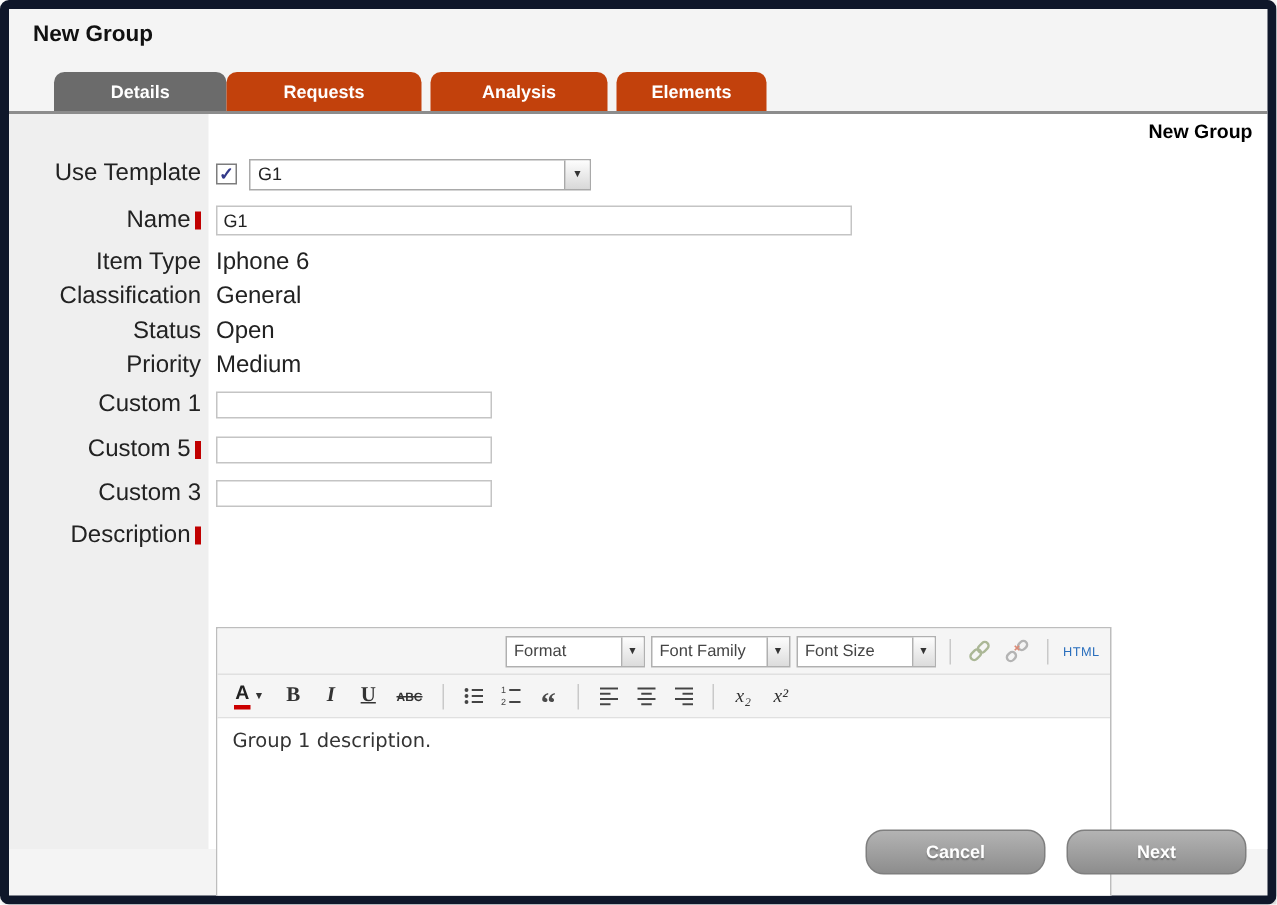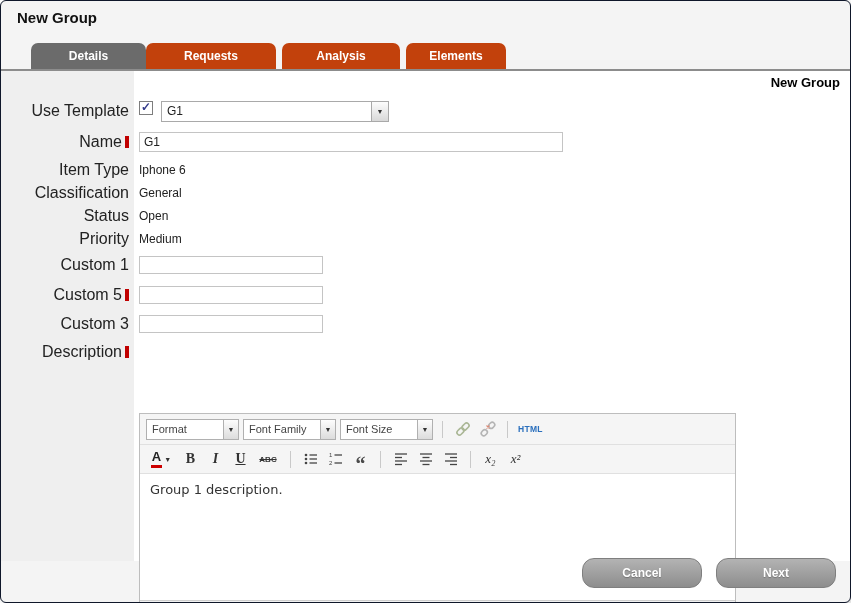--- a/index.html
+++ b/index.html
@@ -1,21 +1,21 @@
 <!DOCTYPE html>
 <html><head>
 <meta charset="utf-8">
 <style>
   * { margin:0; padding:0; box-sizing:border-box; }
   html,body { background:#ffffff; font-family:"Liberation Sans", sans-serif; }
 
   .window {
     position:relative; width:851px; height:603px;
     background:#f4f4f4;
-    border:1px solid #0f172a; border-radius:6px;
+    border:6px solid #0f172a; border-radius:6px;
     box-shadow:2px 2px 5px rgba(0,0,0,.18);
     overflow:hidden;
   }
 
   .page-title {
     position:absolute; top:8px; left:16px;
     font-size:15px; font-weight:bold; color:#111;
   }
 
   
@@ -37,22 +37,22 @@
     font-size:13px; font-weight:bold; color:#000;
   }
 
   .row { position:absolute; left:0; right:0; display:flex; align-items:center; }
   .row .lbl {
     width:130px; flex:0 0 130px; text-align:left; padding-right:2px;
     font-size:16px; font-weight:normal; color:#222;
     display:flex; justify-content:flex-end; align-items:center; gap:3px;
   }
   .req { display:inline-block; width:4px; height:12px; background:#c00000; }
-  .fld { margin-left:8px; display:flex; gap:8px; }
-  .static-val { font-size:12px; color:#222; }
+  .fld { margin-left:8px; display:flex; align-items:center; gap:8px; }
+  .static-val { font-size:16px; color:#222; }
 
   .txt-input {
     border:1px solid #c4c4c4; background:#fff; height:20px;
     font-size:12px; color:#222; padding:0 4px;
     font-family:"Liberation Sans", sans-serif;
   }
 
   
   .cbx {
     width:14px; height:14px; background:#fff; border:1px solid #7d7d7d;
@@ -72,21 +72,21 @@
     display:flex; align-items:center; justify-content:center;
     font-size:7px; color:#333;
   }
 
   
   .editor {
     position:absolute; left:138px; top:342px; width:597px; height:213px;
     border:1px solid #bdbdbd; background:#fff; display:flex; flex-direction:column;
   }
   .tb { background:#f5f5f5; border-bottom:1px solid #e0e0e0; display:flex; align-items:center; padding:0 6px; gap:4px; }
-  .tb1 { height:31px; }
+  .tb1 { height:31px;justify-content:flex-end; }
   .tb2 { height:29px; }
   .tb-select {
     display:flex; align-items:center; justify-content:space-between;
     border:1px solid #b0b0b0; background:#fff; height:21px; width:93px;
   }
   .tb-select .sel-text { font-size:11px; color:#444; padding-left:5px; }
   .tb-select .sel-arrow {
     width:15px; height:100%; border-left:1px solid #b0b0b0;
     background:linear-gradient(#fdfdfd,#dcdcdc);
     display:flex; align-items:center; justify-content:center; font-size:7px; color:#333;
@@ -95,21 +95,21 @@
   .tb-btn {
     min-width:21px; height:21px; display:flex; align-items:center; justify-content:center;
     border:1px solid transparent; border-radius:2px; color:#333;
   }
   .g-bold { font-family:"Liberation Serif", serif; font-weight:bold; font-size:14px; }
   .g-italic { font-family:"Liberation Serif", serif; font-style:italic; font-size:14px; font-weight:bold; }
   .g-under { font-family:"Liberation Serif", serif; font-size:14px; font-weight:bold; text-decoration:underline; }
   .g-strike { font-size:8px; font-weight:bold; text-decoration:line-through; letter-spacing:0; }
   .g-quote { font-family:"Liberation Serif", serif; font-size:20px; font-weight:bold; color:#4a4a4a; line-height:0.4; margin-top:10px; }
   .g-sub, .g-sup { font-family:"Liberation Serif", serif; font-style:italic; font-size:13px; }
-  .g-html { color:#2a6fbd; font-size:8.5px; font-weight:bold; letter-spacing:.3px; }
+  .g-html { color:#2a6fbd; font-size:8.5px; font-weight:normal; letter-spacing:.3px; }
   .fontcolor { display:flex; align-items:center; gap:2px; }
   .fontcolor .A { font-size:13px; font-weight:bold; color:#222; border-bottom:3px solid #cc0000; line-height:1.1; padding:0 1px; }
   .fontcolor .caret { font-size:7px; color:#333; }
   .dim { opacity:.6; }
 
   .editor-body { flex:1; background:#fff; padding:8px 10px; font-size:13px; color:#333; font-family:"DejaVu Sans", sans-serif; }
   .editor-status {
     height:25px; background:#f1f1f1; border-top:1px solid #cfcfcf;
     display:flex; align-items:center; justify-content:space-between;
     padding:0 10px; font-size:12px; color:#555; position:relative;

